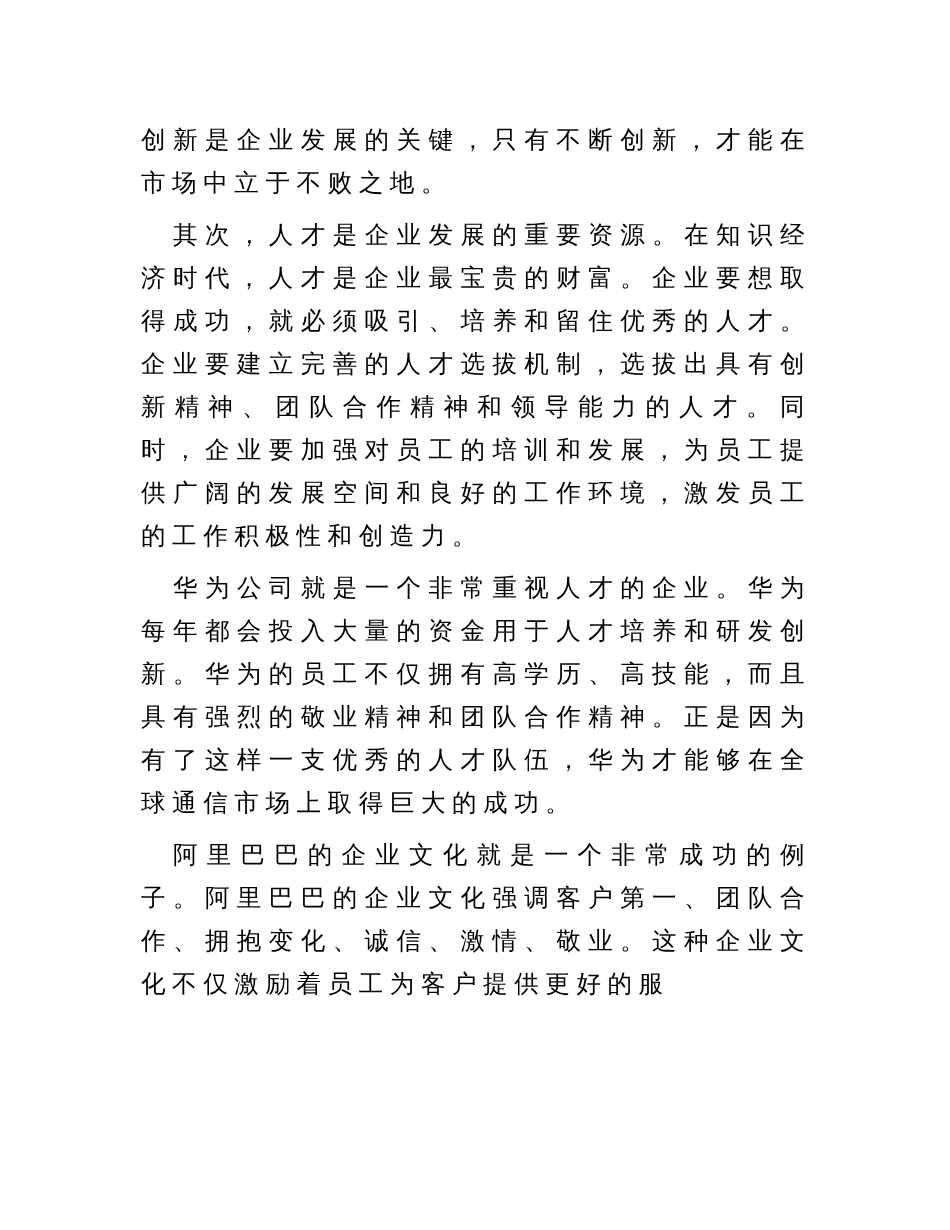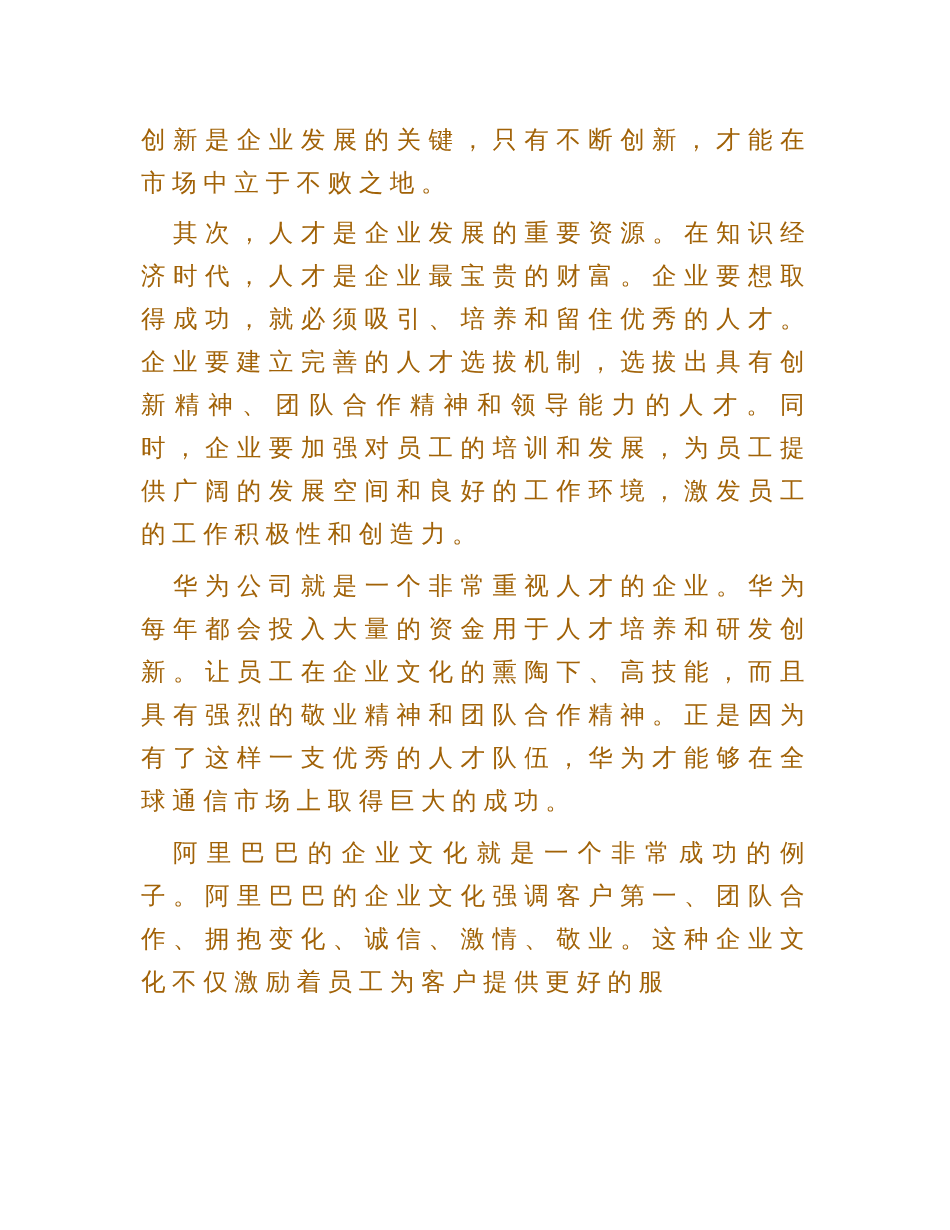--- a/index.html
+++ b/index.html
@@ -24,34 +24,33 @@
     position: absolute;
     left: 141px;
     top: 118px;
     width: 670px;
   }
   .para {
     margin: 0 0 9px 0;
     font-family: "DejaVu Serif", "Liberation Serif", serif;
     font-size: 24.5px;
     line-height: 43px;
-    color: #a16207;
+    color: #000000;
     text-align: justify;
     text-justify: inter-character;
     letter-spacing: 6.6px;
     word-break: break-all;
   }
   .para.indent {
     text-indent: 32px;
-    font-family: Liberation Mono, monospace;
   }
 </style>
 </head>
 <body>
 
 <div class="page">
   <div class="content">
     <p class="para">创新是企业发展的关键，只有不断创新，才能在市场中立于不败之地。</p>
     <p class="para indent">其次，人才是企业发展的重要资源。在知识经济时代，人才是企业最宝贵的财富。企业要想取得成功，就必须吸引、培养和留住优秀的人才。企业要建立完善的人才选拔机制，选拔出具有创新精神、团队合作精神和领导能力的人才。同时，企业要加强对员工的培训和发展，为员工提供广阔的发展空间和良好的工作环境，激发员工的工作积极性和创造力。</p>
-    <p class="para indent">华为公司就是一个非常重视人才的企业。华为每年都会投入大量的资金用于人才培养和研发创新。让员工在企业文化的熏陶下、高技能，而且具有强烈的敬业精神和团队合作精神。正是因为有了这样一支优秀的人才队伍，华为才能够在全球通信市场上取得巨大的成功。</p>
+    <p class="para indent">华为公司就是一个非常重视人才的企业。华为每年都会投入大量的资金用于人才培养和研发创新。华为的员工不仅拥有高学历、高技能，而且具有强烈的敬业精神和团队合作精神。正是因为有了这样一支优秀的人才队伍，华为才能够在全球通信市场上取得巨大的成功。</p>
     <p class="para indent">阿里巴巴的企业文化就是一个非常成功的例子。阿里巴巴的企业文化强调客户第一、团队合作、拥抱变化、诚信、激情、敬业。这种企业文化不仅激励着员工为客户提供更好的服</p>
   </div>
 </div>
 
 </body></html>

